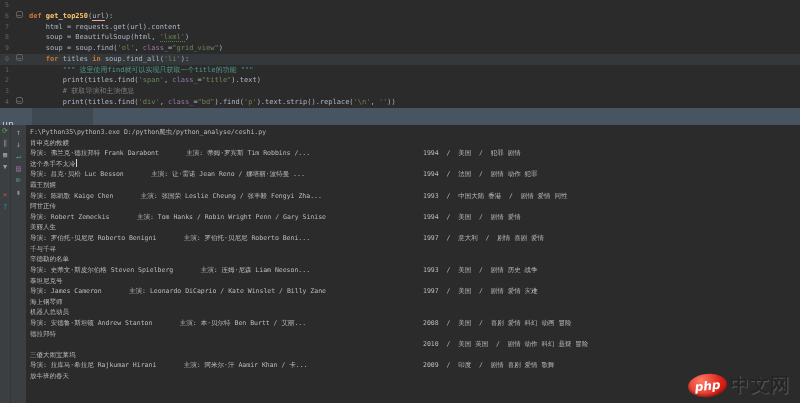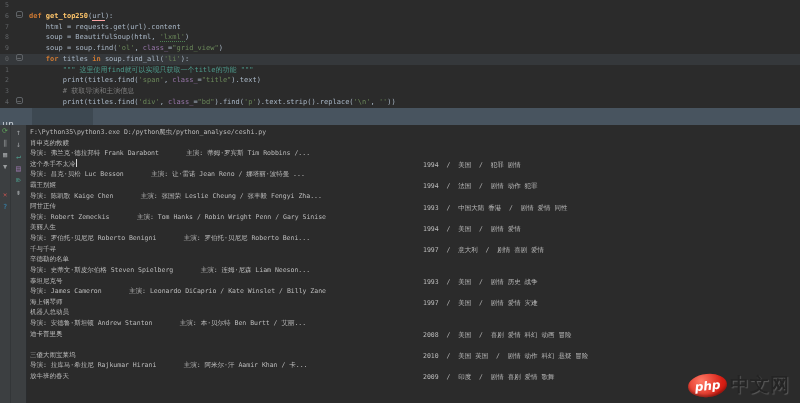--- a/index.html
+++ b/index.html
@@ -39,21 +39,21 @@
   .console{position:absolute;top:125px;left:0;right:0;bottom:0;background:#2b2b2b}
   .stripe{position:absolute;left:0;top:0;bottom:0;width:10px;background:#3c3f41;
     display:flex;flex-direction:column;align-items:center;padding-top:2px;gap:3px;font-size:7px}
   .ctoolbar{position:absolute;left:10px;top:0;bottom:0;width:17px;background:#3c3f41;
     border-left:1px solid #333638;border-right:1px solid #2a2c2e;
     display:flex;flex-direction:column;align-items:center;padding-top:3px;gap:3px;font-size:8px}
   .tbi{height:9px;line-height:9px;color:#9da0a3;cursor:default}
   .out{position:absolute;left:30px;top:2px;right:0;bottom:0;overflow:hidden;
     font-size:6.5px;color:#bcbcbc}
   .crow{position:relative;height:10.62px;line-height:10.62px;white-space:pre}
-  .cm{position:absolute;left:393px;top:12px;white-space:pre}
+  .cm{position:absolute;left:393px;top:0;white-space:pre}
   .caret{display:inline-block;width:1px;height:8px;background:#d6d6d6;vertical-align:-1px}
 
   
   .watermark{position:absolute;right:10px;bottom:5px;display:flex;align-items:center;gap:3px;
     font-family:"DejaVu Sans",sans-serif}
   .badge{display:inline-flex;align-items:center;justify-content:center;width:39px;height:23px;
     border-radius:50%;background:radial-gradient(circle at 35% 28%,#ff7a66,#d81e14 70%);
     color:#fff;font-style:italic;font-weight:bold;font-size:12px;transform:rotate(-6deg);
     box-shadow:inset 0 -2px 3px rgba(0,0,0,.35)}
   .wm-text{font-size:19px;font-weight:bold;color:#242424;letter-spacing:1px;
@@ -117,21 +117,21 @@
         <div class="crow"><span class="ct">美丽人生</span></div>
         <div class="crow"><span class="ct">导演: 罗伯托·贝尼尼 Roberto Benigni       主演: 罗伯托·贝尼尼 Roberto Beni...</span><span class="cm">1997  /  意大利  /  剧情 喜剧 爱情</span></div>
         <div class="crow"><span class="ct">千与千寻</span></div>
         <div class="crow"><span class="ct">辛德勒的名单</span></div>
         <div class="crow"><span class="ct">导演: 史蒂文·斯皮尔伯格 Steven Spielberg       主演: 连姆·尼森 Liam Neeson...</span><span class="cm">1993  /  美国  /  剧情 历史 战争</span></div>
         <div class="crow"><span class="ct">泰坦尼克号</span></div>
         <div class="crow"><span class="ct">导演: James Cameron       主演: Leonardo DiCaprio / Kate Winslet / Billy Zane</span><span class="cm">1997  /  美国  /  剧情 爱情 灾难</span></div>
         <div class="crow"><span class="ct">海上钢琴师</span></div>
         <div class="crow"><span class="ct">机器人总动员</span></div>
         <div class="crow"><span class="ct">导演: 安德鲁·斯坦顿 Andrew Stanton       主演: 本·贝尔特 Ben Burtt / 艾丽...</span><span class="cm">2008  /  美国  /  喜剧 爱情 科幻 动画 冒险</span></div>
-        <div class="crow"><span class="ct">迪卡普里奥</span></div>
+        <div class="crow"><span class="ct">德拉邦特</span></div>
         <div class="crow"><span class="cm">2010  /  美国 英国  /  剧情 动作 科幻 悬疑 冒险</span></div>
         <div class="crow"><span class="ct">三傻大闹宝莱坞</span></div>
         <div class="crow"><span class="ct">导演: 拉库马·希拉尼 Rajkumar Hirani       主演: 阿米尔·汗 Aamir Khan / 卡...</span><span class="cm">2009  /  印度  /  剧情 喜剧 爱情 歌舞</span></div>
         <div class="crow"><span class="ct">放牛班的春天</span></div>
       </div>
     <div class="watermark">
       <span class="badge">php</span>
       <span class="wm-text">中文网</span>
     </div>
   </div>

